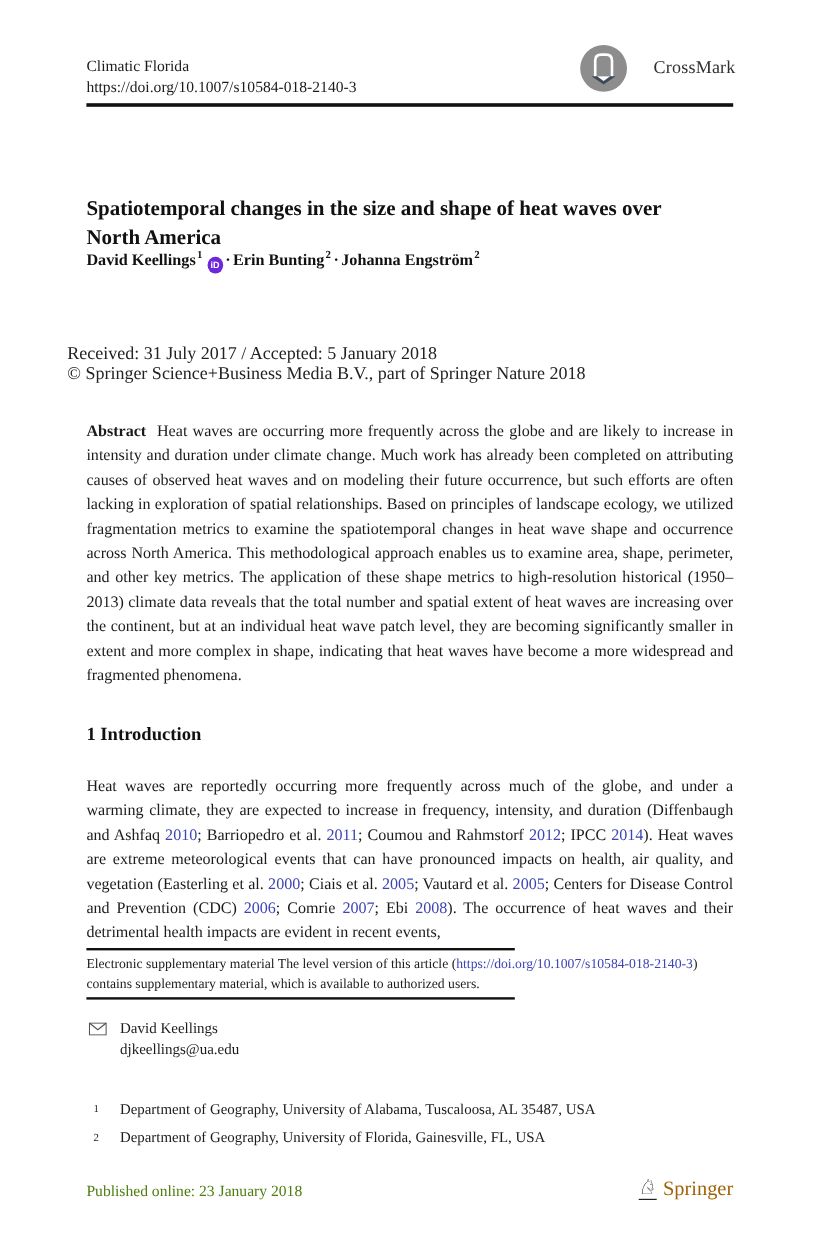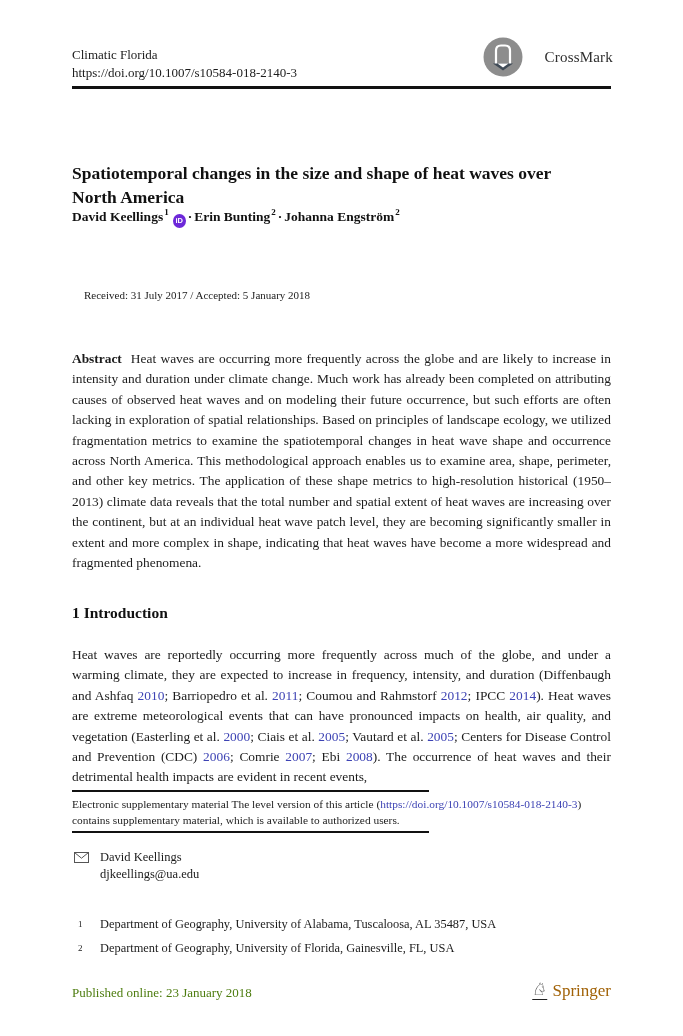--- a/index.html
+++ b/index.html
@@ -29,21 +29,21 @@
   .author-sep { font-weight: bold; margin: 0 2px; }
   .authors sup { font-size: 9px; font-weight: bold; margin-left: 1px; }
   .orcid {
     display: inline-block; width: 13px; height: 14px; border-radius: 50%;
     background: #6d28d9; color: #fff; font-family: "Liberation Sans", sans-serif;
     font-size: 7.5px; font-weight: bold; text-align: center; line-height: 13px;
     margin-left: 4px; vertical-align: -2px; cursor: pointer;
   }
 
   
-  .dates { position: absolute; top: 287px; left: 84px; font-size: 11px; line-height: 17px; color: #222; }
+  .dates { position: absolute; top: 287px; left: 56px; font-size: 15px; line-height: 17px; color: #222; }
 
   
   .abstract {
     position: absolute; top: 349px; left: 72px; width: 539px;
     font-size: 13.4px; line-height: 20.4px; text-align: justify;
   }
   .abstract-label { font-weight: bold; margin-right: 9px; margin-top: 24px; }
 
   
   .section-heading { position: absolute; top: 604px; left: 72px; font-size: 15.5px; font-weight: bold; color: #111; }
@@ -101,20 +101,21 @@
   </div>
 
   <div class="header-rule"></div>
 
   <h1 class="article-title">Spatiotemporal changes in the size and shape of heat waves over North America</h1>
 
   <div class="authors"><span class="author-name">David Keellings</span><sup>1</sup><span class="orcid">iD</span><span class="author-sep">·</span><span class="author-name">Erin Bunting</span><sup>2</sup><span class="author-sep">·</span><span class="author-name">Johanna Engström</span><sup>2</sup></div>
 
   <div class="dates">
     <div>Received: 31 July 2017 / Accepted: 5 January 2018</div>
+    <div>© Springer Science+Business Media B.V., part of Springer Nature 2018</div>
   </div>
 
   <p class="abstract">
     <span class="abstract-label">Abstract</span><span>Heat waves are occurring more frequently across the globe and are likely to increase in intensity and duration under climate change. Much work has already been completed on attributing causes of observed heat waves and on modeling their future occurrence, but such efforts are often lacking in exploration of spatial relationships. Based on principles of landscape ecology, we utilized fragmentation metrics to examine the spatiotemporal changes in heat wave shape and occurrence across North America. This methodological approach enables us to examine area, shape, perimeter, and other key metrics. The application of these shape metrics to high-resolution historical (1950–2013) climate data reveals that the total number and spatial extent of heat waves are increasing over the continent, but at an individual heat wave patch level, they are becoming significantly smaller in extent and more complex in shape, indicating that heat waves have become a more widespread and fragmented phenomena.</span>
   </p>
 
   <h2 class="section-heading">1 Introduction</h2>
 
   <p class="intro"><span class="plain">Heat waves are reportedly occurring more frequently across much of the globe, and under a warming climate, they are expected to increase in frequency, intensity, and duration (Diffenbaugh and Ashfaq </span><span class="link">2010</span><span class="plain">; Barriopedro et al. </span><span class="link">2011</span><span class="plain">; Coumou and Rahmstorf </span><span class="link">2012</span><span class="plain">; IPCC </span><span class="link">2014</span><span class="plain">). Heat waves are extreme meteorological events that can have pronounced impacts on health, air quality, and vegetation (Easterling et al. </span><span class="link">2000</span><span class="plain">; Ciais et al. </span><span class="link">2005</span><span class="plain">; Vautard et al. </span><span class="link">2005</span><span class="plain">; Centers for Disease Control and Prevention (CDC) </span><span class="link">2006</span><span class="plain">; Comrie </span><span class="link">2007</span><span class="plain">; Ebi </span><span class="link">2008</span><span class="plain">). The occurrence of heat waves and their detrimental health impacts are evident in recent events,</span></p>
 

